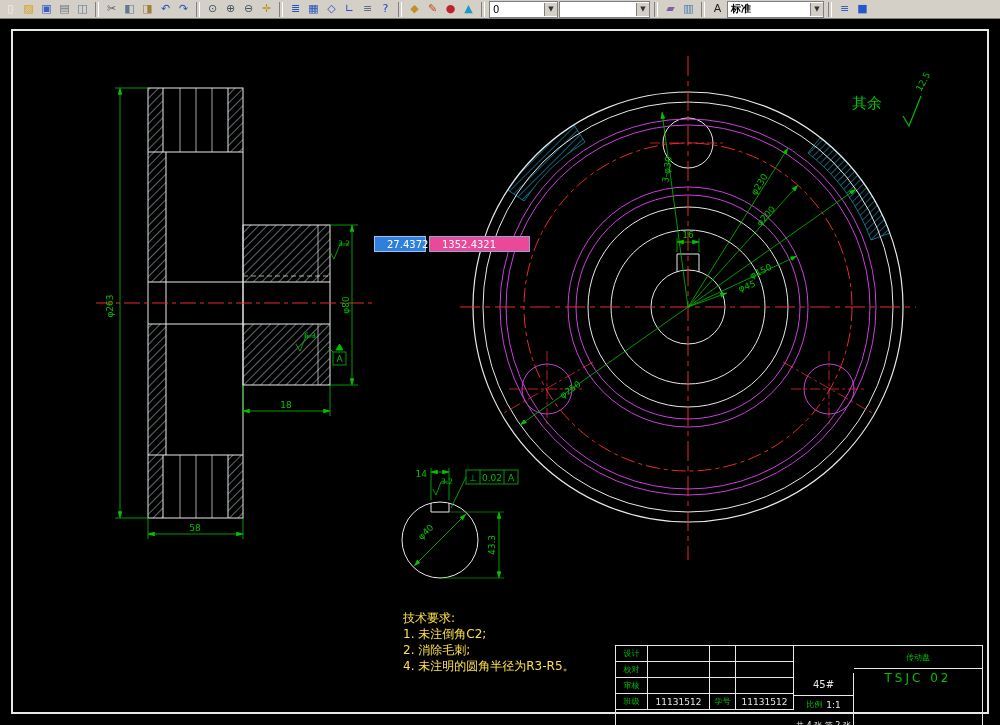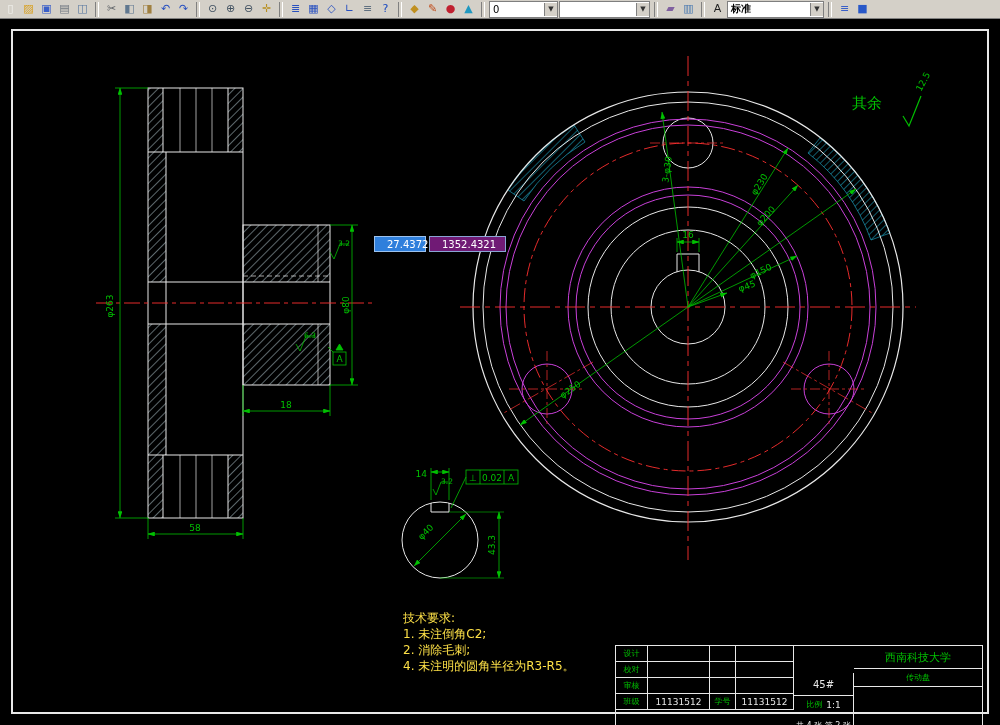--- a/index.html
+++ b/index.html
@@ -17,21 +17,21 @@
     margin:0 3px;flex:0 0 auto;}
   .tcombo{height:15px;background:#fff;border:1px solid #7f7f7f;font-size:10px;
     display:flex;align-items:center;justify-content:space-between;padding-left:3px;
     color:#000;flex:0 0 auto;}
   .tcombo .arrow{width:12px;height:13px;background:#d4d0c8;border-left:1px solid #808080;
     text-align:center;font-size:7px;line-height:13px;color:#333;}
   
   .dynbox{position:absolute;z-index:2;height:16px;font-size:10px;line-height:16px;
     color:#fff;padding:0 12px;box-sizing:border-box;white-space:nowrap;}
   .dyn1{left:374px;top:236px;width:52px;background:#2f7fdc;border:1px solid #9cc2ee;}
-  .dyn2{left:429px;top:236px;width:77px;background:#701a75;border:1px solid #8aa4d4;}
+  .dyn2{left:429px;top:236px;width:101px;background:#ec4899;border:1px solid #8aa4d4;}
   
   .techreq{position:absolute;left:403px;top:610px;z-index:2;color:#fde047;
     font-size:12px;line-height:16px;white-space:nowrap;}
   
   .tb{position:absolute;left:615px;top:645px;z-index:2;display:flex;
     border:1px solid #e8e8e8;color:#00c000;}
   .tb .cell{border-right:1px solid #e8e8e8;border-bottom:1px solid #e8e8e8;
     display:flex;align-items:center;justify-content:center;font-size:8px;
     box-sizing:border-box;overflow:hidden;white-space:nowrap;}
   .tb .val{color:#e8e8e8;font-size:9px;}
@@ -300,18 +300,18 @@
   </div>
   <div class="tb-mid">
     <div class="cell mat">45#</div>
     <div class="cell" style="gap:4px;">
       <span>比例</span>
       <span class="val">1:1</span>
     </div>
     <div class="cell val" style="font-size:8px;">共 4 张  第 2 张</div>
   </div>
   <div class="tb-right">
-    <div class="cell school" style="border-right:none;">西南科技大学</div>
     <div class="cell" style="border-right:none;">传动盘</div>
+    <div class="cell code" style="border-right:none;border-bottom:none;">TSJC 02</div>
   </div>
 </div>
 
 </div>
 
 </body></html>

